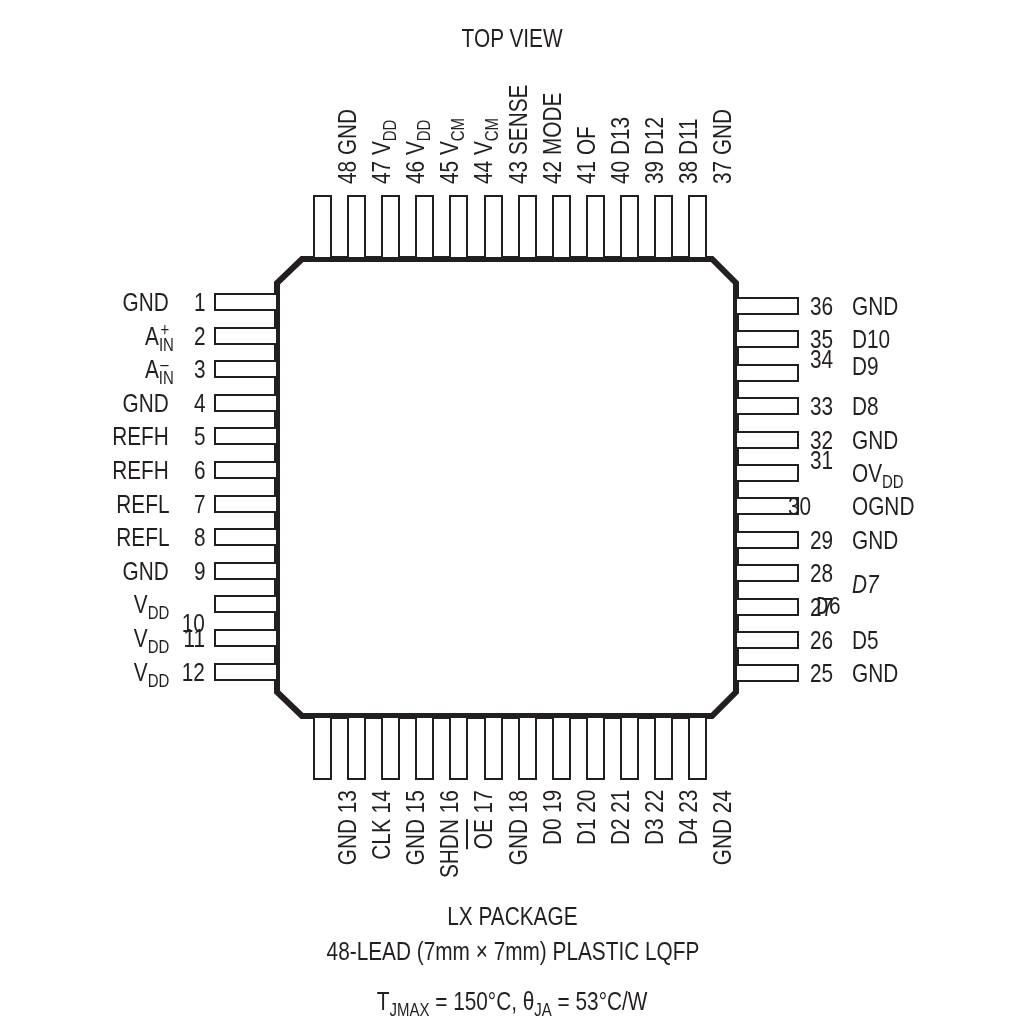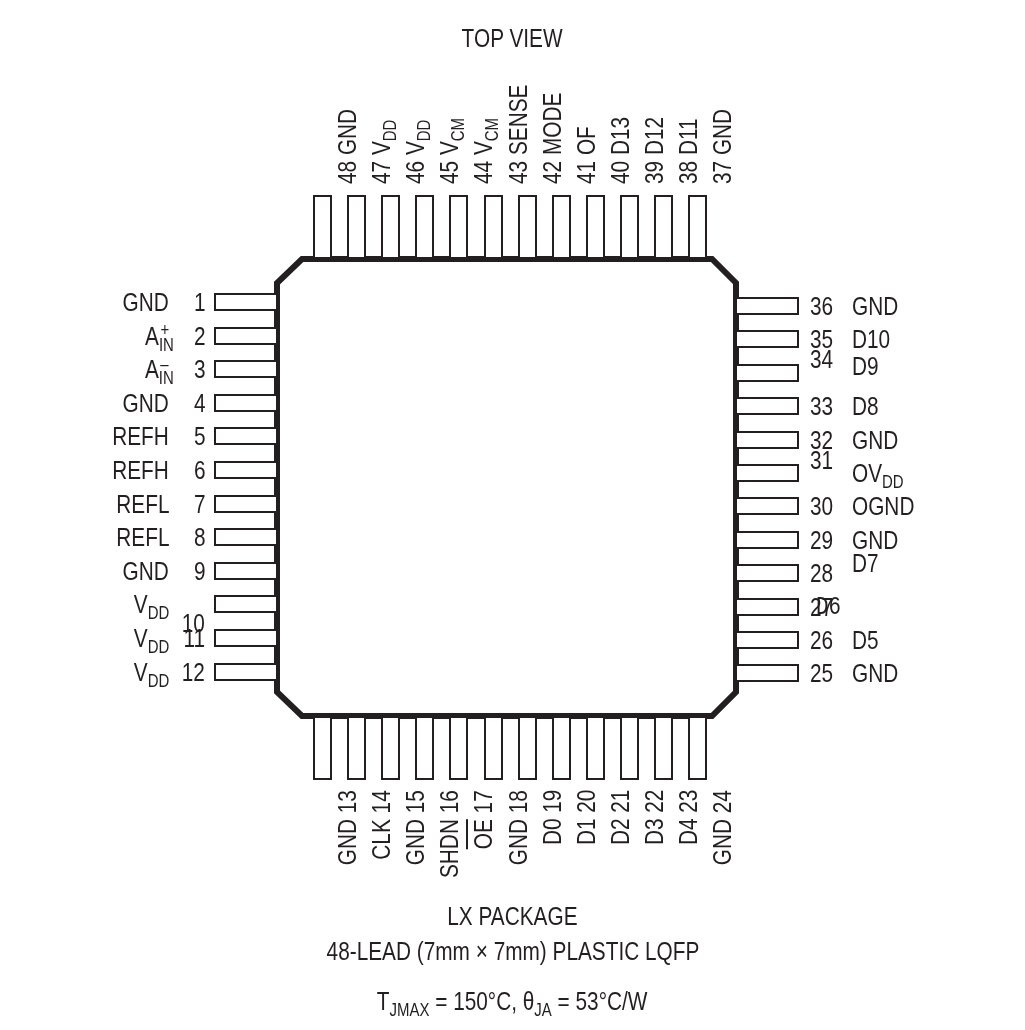--- a/index.html
+++ b/index.html
@@ -137,28 +137,28 @@
     <div class="pin-rect" style="left: 735px; top: 397.2px; width: 64px; height: 18px;"></div>
     <div class="lbl right-num" style="left: 810px; top: 393.2px;"><span class="cond" style="transform-origin: 0px 50%;"><span>33</span></span></div>
     <div class="lbl right-name" style="left: 852px; top: 393.2px;"><span class="cond" style="transform-origin: 0px 50%;"><span><span>D8</span></span></span></div>
     <div class="pin-rect" style="left: 735px; top: 430.6px; width: 64px; height: 18px;"></div>
     <div class="lbl right-num" style="left: 810px; top: 426.6px;"><span class="cond" style="transform-origin: 0px 50%;"><span>32</span></span></div>
     <div class="lbl right-name" style="left: 852px; top: 426.6px;"><span class="cond" style="transform-origin: 0px 50%;"><span><span>GND</span></span></span></div>
     <div class="pin-rect" style="left: 735px; top: 464px; width: 64px; height: 18px;"></div>
     <div class="lbl right-num" style="left: 810px; top: 447px;"><span class="cond" style="transform-origin: 0px 50%;"><span>31</span></span></div>
     <div class="lbl right-name" style="left: 852px; top: 460px;"><span class="cond" style="transform-origin: 0px 50%;"><span><span>OV</span><sub>DD</sub></span></span></div>
     <div class="pin-rect" style="left: 735px; top: 497.4px; width: 64px; height: 18px;"></div>
-    <div class="lbl right-num" style="left: 810px; top: 493.4px;"><span class="cond" style="transform-origin: 0px 50%;"><span>30</span></span></div>
+    <div class="lbl right-num" style="left: 788px; top: 493.4px;"><span class="cond" style="transform-origin: 0px 50%;"><span>30</span></span></div>
     <div class="lbl right-name" style="left: 852px; top: 493.4px;"><span class="cond" style="transform-origin: 0px 50%;"><span><span>OGND</span></span></span></div>
     <div class="pin-rect" style="left: 735px; top: 530.8px; width: 64px; height: 18px;"></div>
     <div class="lbl right-num" style="left: 810px; top: 526.8px;"><span class="cond" style="transform-origin: 0px 50%;"><span>29</span></span></div>
     <div class="lbl right-name" style="left: 852px; top: 526.8px;"><span class="cond" style="transform-origin: 0px 50%;"><span><span>GND</span></span></span></div>
     <div class="pin-rect" style="left: 735px; top: 564.2px; width: 64px; height: 18px;"></div>
     <div class="lbl right-num" style="left: 810px; top: 560.2px;"><span class="cond" style="transform-origin: 0px 50%;"><span>28</span></span></div>
-    <div class="lbl right-name" style="left: 852px; top: 550px;"><span class="cond" style="transform-origin: 0px 50%;"><span><span>D7</span></span></span></div>
+    <div class="lbl right-name" style="left: 852px; top: 571px; font-style: italic;"><span class="cond" style="transform-origin: 0px 50%;"><span><span>D7</span></span></span></div>
     <div class="pin-rect" style="left: 735px; top: 597.6px; width: 64px; height: 18px;"></div>
     <div class="lbl right-num" style="left: 810px; top: 593.6px;"><span class="cond" style="transform-origin: 0px 50%;"><span>27</span></span></div>
     <div class="lbl right-name" style="left: 816px; top: 593.6px; font-family: Liberation Mono, monospace;"><span class="cond" style="transform-origin: 0px 50%;"><span><span>D6</span></span></span></div>
     <div class="pin-rect" style="left: 735px; top: 631px; width: 64px; height: 18px;"></div>
     <div class="lbl right-num" style="left: 810px; top: 627px;"><span class="cond" style="transform-origin: 0px 50%;"><span>26</span></span></div>
     <div class="lbl right-name" style="left: 852px; top: 627px;"><span class="cond" style="transform-origin: 0px 50%;"><span><span>D5</span></span></span></div>
     <div class="pin-rect" style="left: 735px; top: 664.4px; width: 64px; height: 18px;"></div>
     <div class="lbl right-num" style="left: 810px; top: 660.4px;"><span class="cond" style="transform-origin: 0px 50%;"><span>25</span></span></div>
     <div class="lbl right-name" style="left: 852px; top: 660.4px;"><span class="cond" style="transform-origin: 0px 50%;"><span><span>GND</span></span></span></div>
   </div>

